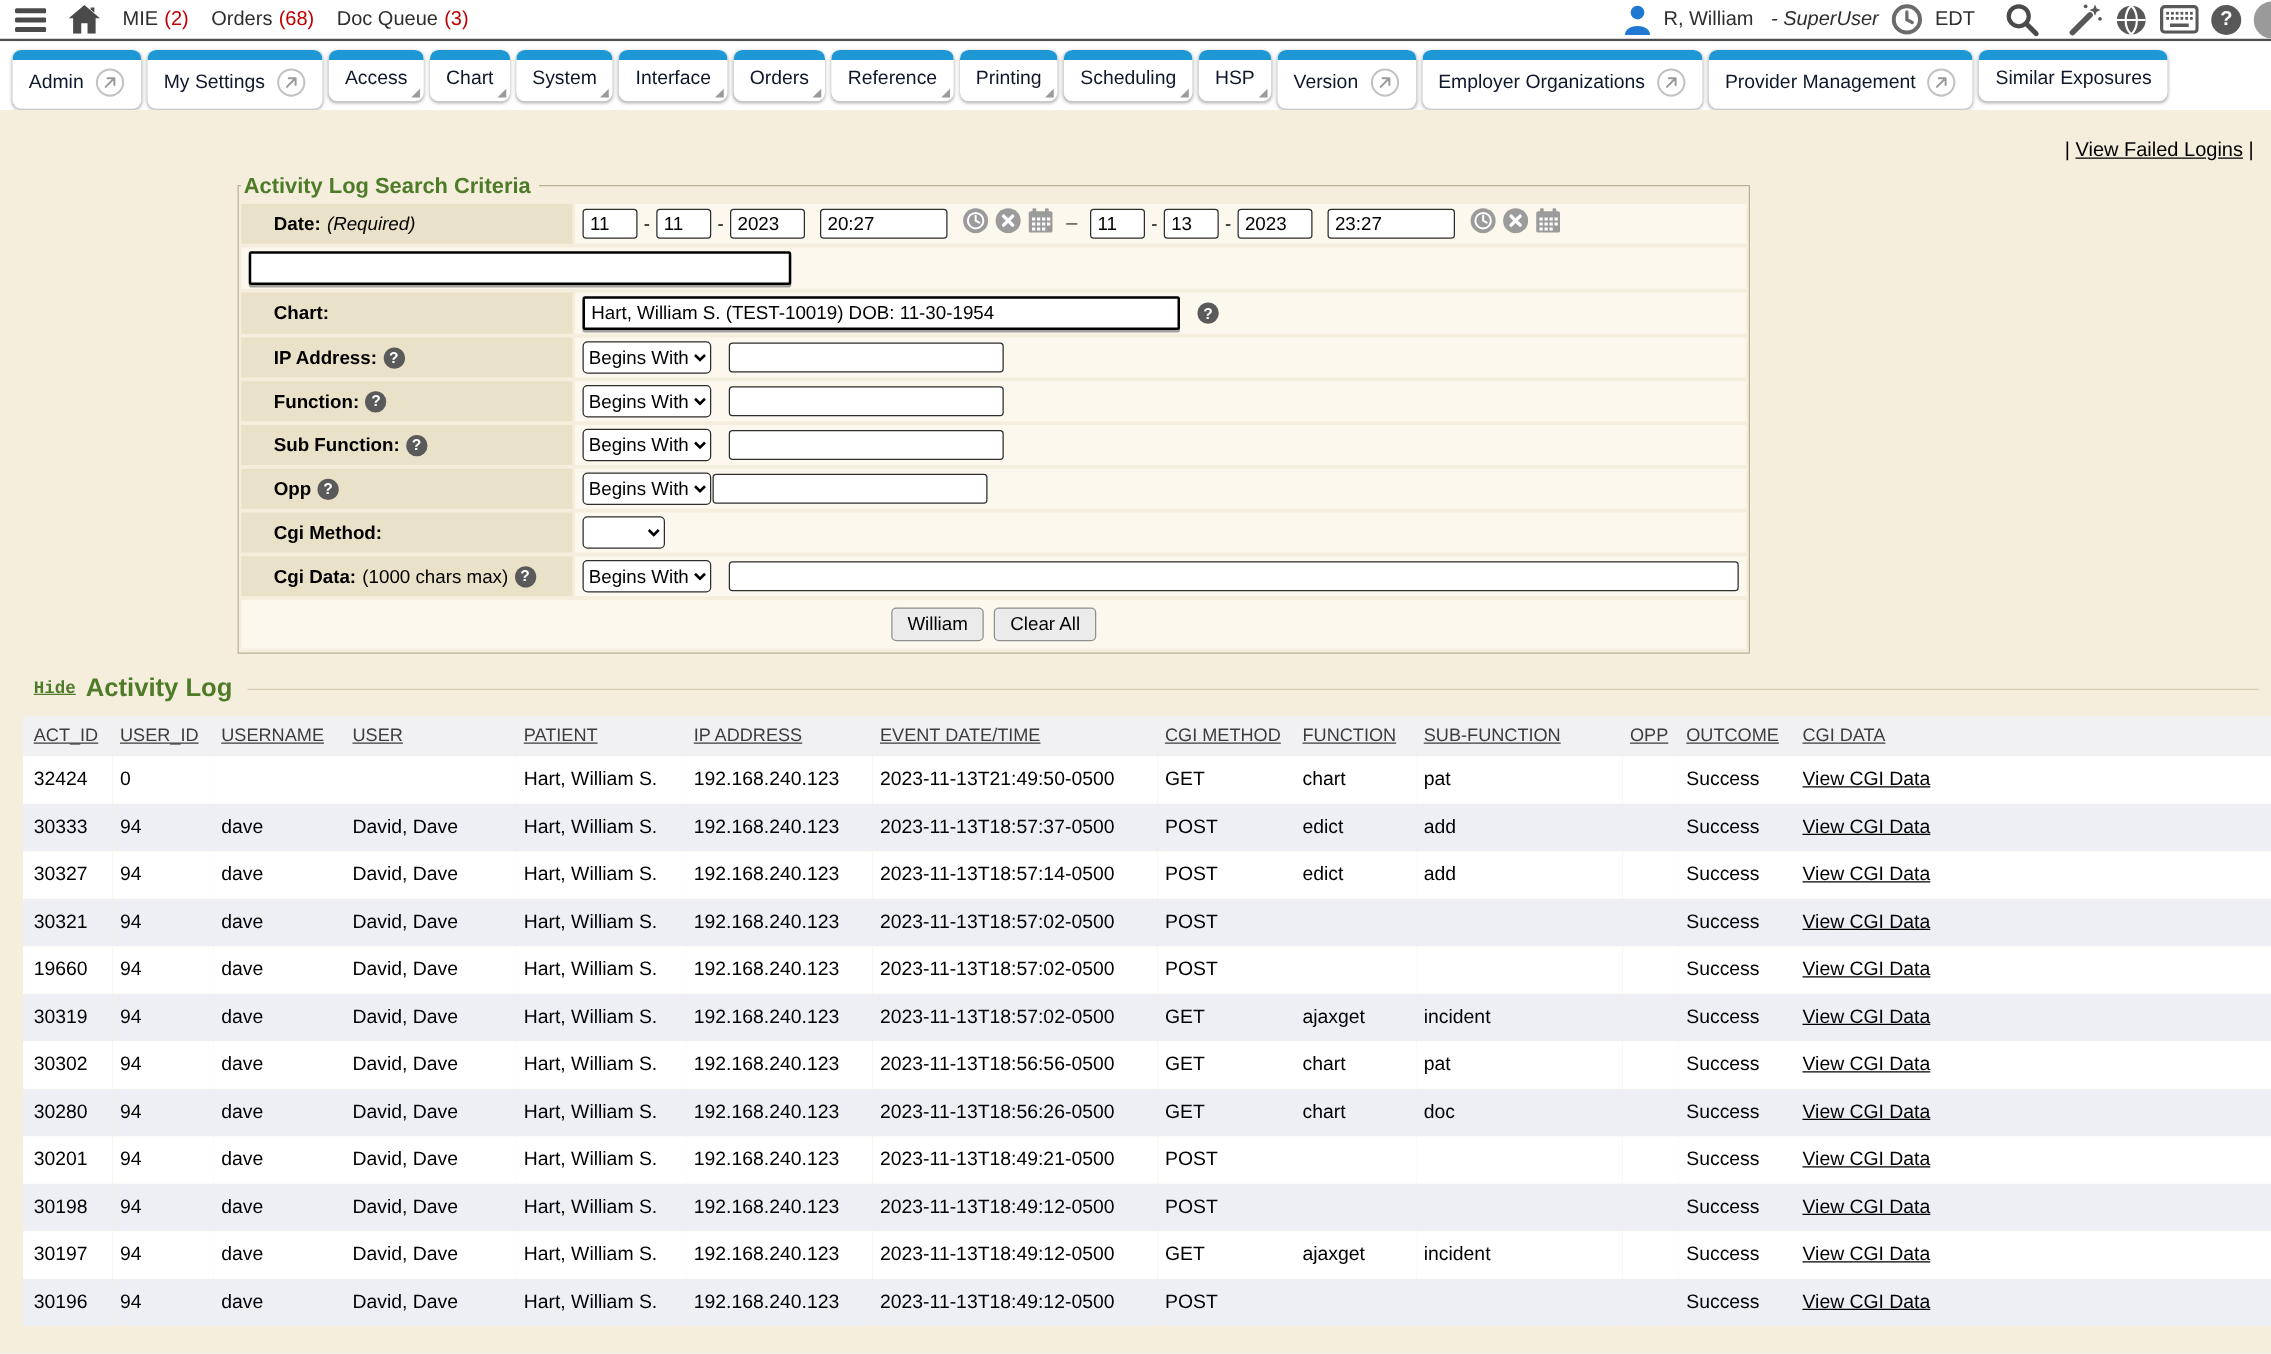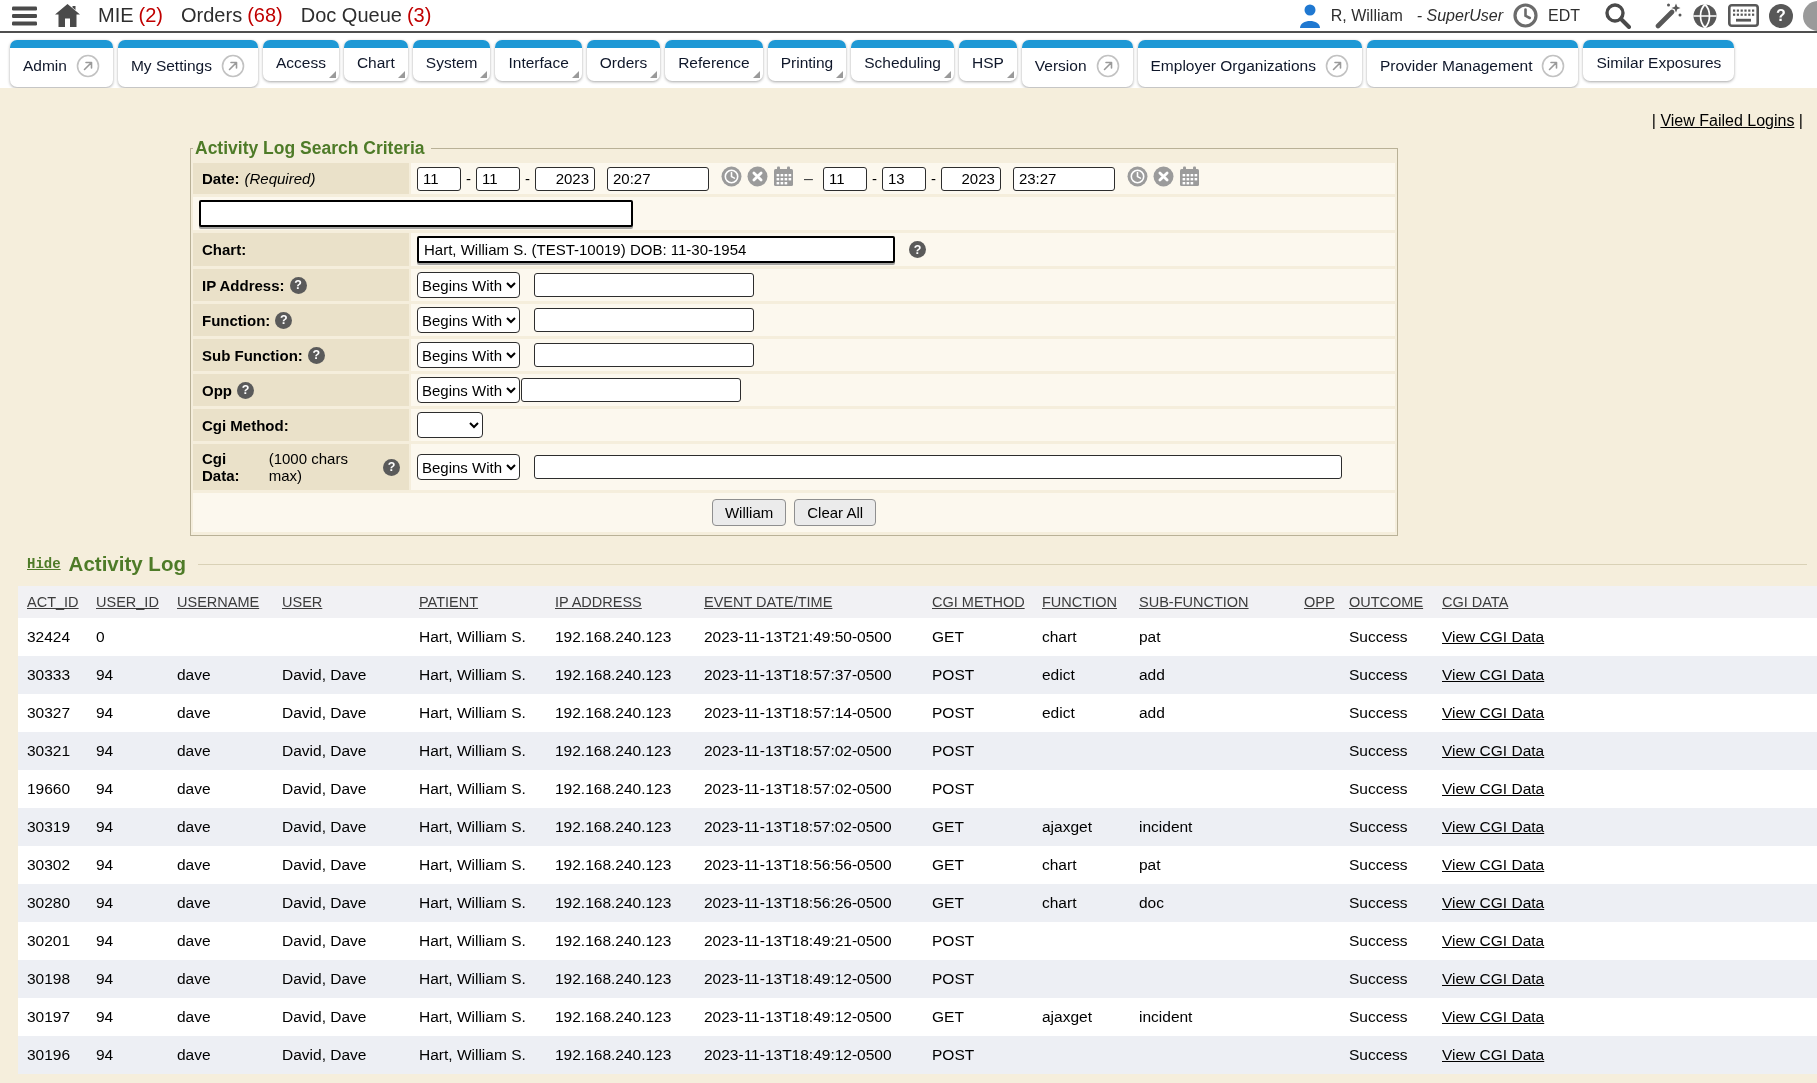--- a/index.html
+++ b/index.html
@@ -5,21 +5,21 @@
   * { margin:0; padding:0; box-sizing:border-box; }
   html, body { width:1817px; height:1083px; overflow:hidden; }
   body { font-family:"Liberation Sans", sans-serif; background:#ffffff; }
   a { color:#000; }
 
   
   .topbar { height:33px; background:#fff; border-bottom:2px solid #4f4f4f;
             display:flex; align-items:center; padding-left:12px; overflow:hidden; }
   .topbar-left { display:flex; align-items:center; gap:18px; }
   .icon-btn { display:inline-flex; align-items:center; cursor:pointer; }
-  .nav-item { display:flex; gap:5px; font-size:20px; color:#2e2e2e; cursor:pointer; }
+  .nav-item { display:flex; gap:5px; font-size:16px; color:#2e2e2e; cursor:pointer; }
   .nav-count { color:#c00000; }
   .topbar-right { margin-left:auto; display:flex; align-items:center; gap:10px; }
   .user-name, .tz { font-size:16px; color:#2e2e2e; }
   .user-role { font-size:16px; font-style:italic; color:#2e2e2e; margin-left:4px; }
   .help-circle { width:24px; height:24px; border-radius:50%; background:#585858; color:#fff;
                  font-size:16px; font-weight:bold; display:inline-flex; align-items:center; justify-content:center; }
   .avatar-partial { width:30px; height:30px; border-radius:50%; background:#9a9a9a; flex:none; margin-right:-16px; }
 
   
   .tabbar { height:55px; background:#fff; display:flex; align-items:flex-start; gap:5px;
@@ -34,30 +34,30 @@
 
   
   .content { background:#f5eedc; height:995px; overflow:hidden; }
   .failed-logins { text-align:right; padding:24px 14px 4px; font-size:16px; color:#000; }
   .failed-logins a { text-decoration:underline; cursor:pointer; }
 
   
   .search-fieldset { margin:4px 0 0 190px; width:1208px; border:1px solid #b9b197; padding:1px 2px 3px 2px; }
   .search-fieldset legend { color:#4e7b28; font-size:17.5px; font-weight:bold; padding:0 6px 0 2px; }
   .form-row { display:flex; margin-top:3px; }
-  .form-label { width:216px; flex:none; background:#eae1c9; padding:6px 9px; font-size:15px;
+  .form-label { width:265px; flex:none; background:#eae1c9; padding:6px 26px; font-size:15px;
                 display:flex; align-items:center; gap:5px; margin-right:2px; color:#000; }
   .lbl-b { font-weight:bold; }
   .lbl-i { font-style:italic; }
   .form-value { flex:1; background:#fcf8ee; padding:3px 6px; display:flex; align-items:center; gap:5px; }
   .ti { border:1px solid #2d2d2d; border-radius:3px; height:24px; font:15px "Liberation Sans",sans-serif;
         padding:0 5px; background:#fff; color:#000; }
   .ti-strong { border:2px solid #000; border-radius:2px; height:27px;
                box-shadow:0 2px 0 rgba(125,125,125,.7); }
-  .w-dd { width:44px; } .w-yy { width:60px;text-align:right; } .w-time { width:102px; }
+  .w-dd { width:44px; } .w-yy { width:60px; } .w-time { width:102px; }
   .w-user { width:434px; } .w-chart { width:478px; }
   .w-med { width:220px; } .w-long { width:808px; }
   .sel { height:26px; font:15px "Liberation Sans",sans-serif; border:1px solid #2d2d2d; border-radius:4px;
          background:#fff; color:#000; }
   .sel-method { width:66px; }
   .dash { font-size:15px; color:#000; }
   .range-sep { font-size:16px; color:#444; margin:0 5px; }
   .qicon { width:17px; height:17px; border-radius:50%; background:#5a5a5a; color:#fff; font-size:12.5px;
            font-weight:bold; display:inline-flex; align-items:center; justify-content:center; flex:none; cursor:pointer; }
   .btn-row { justify-content:center; padding:6px; gap:8px; }

